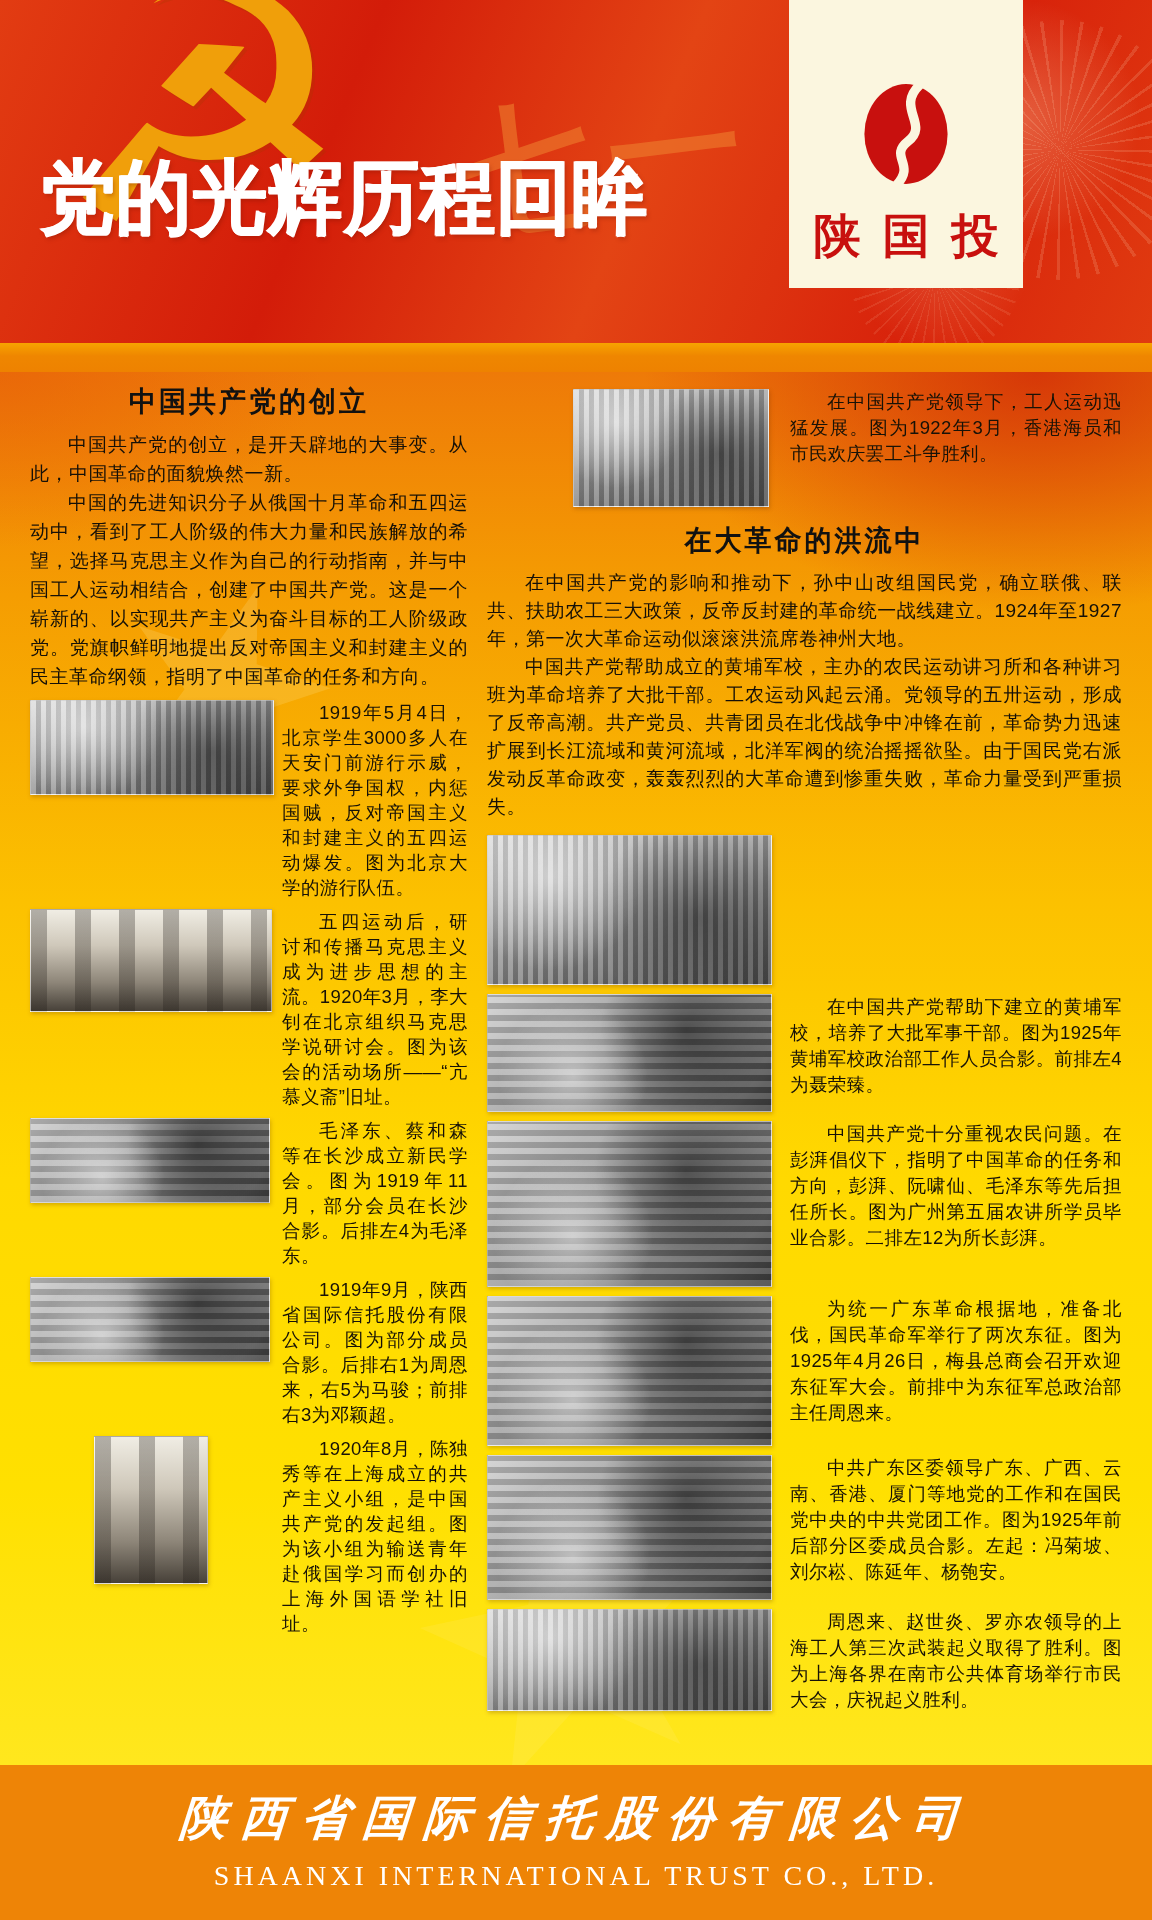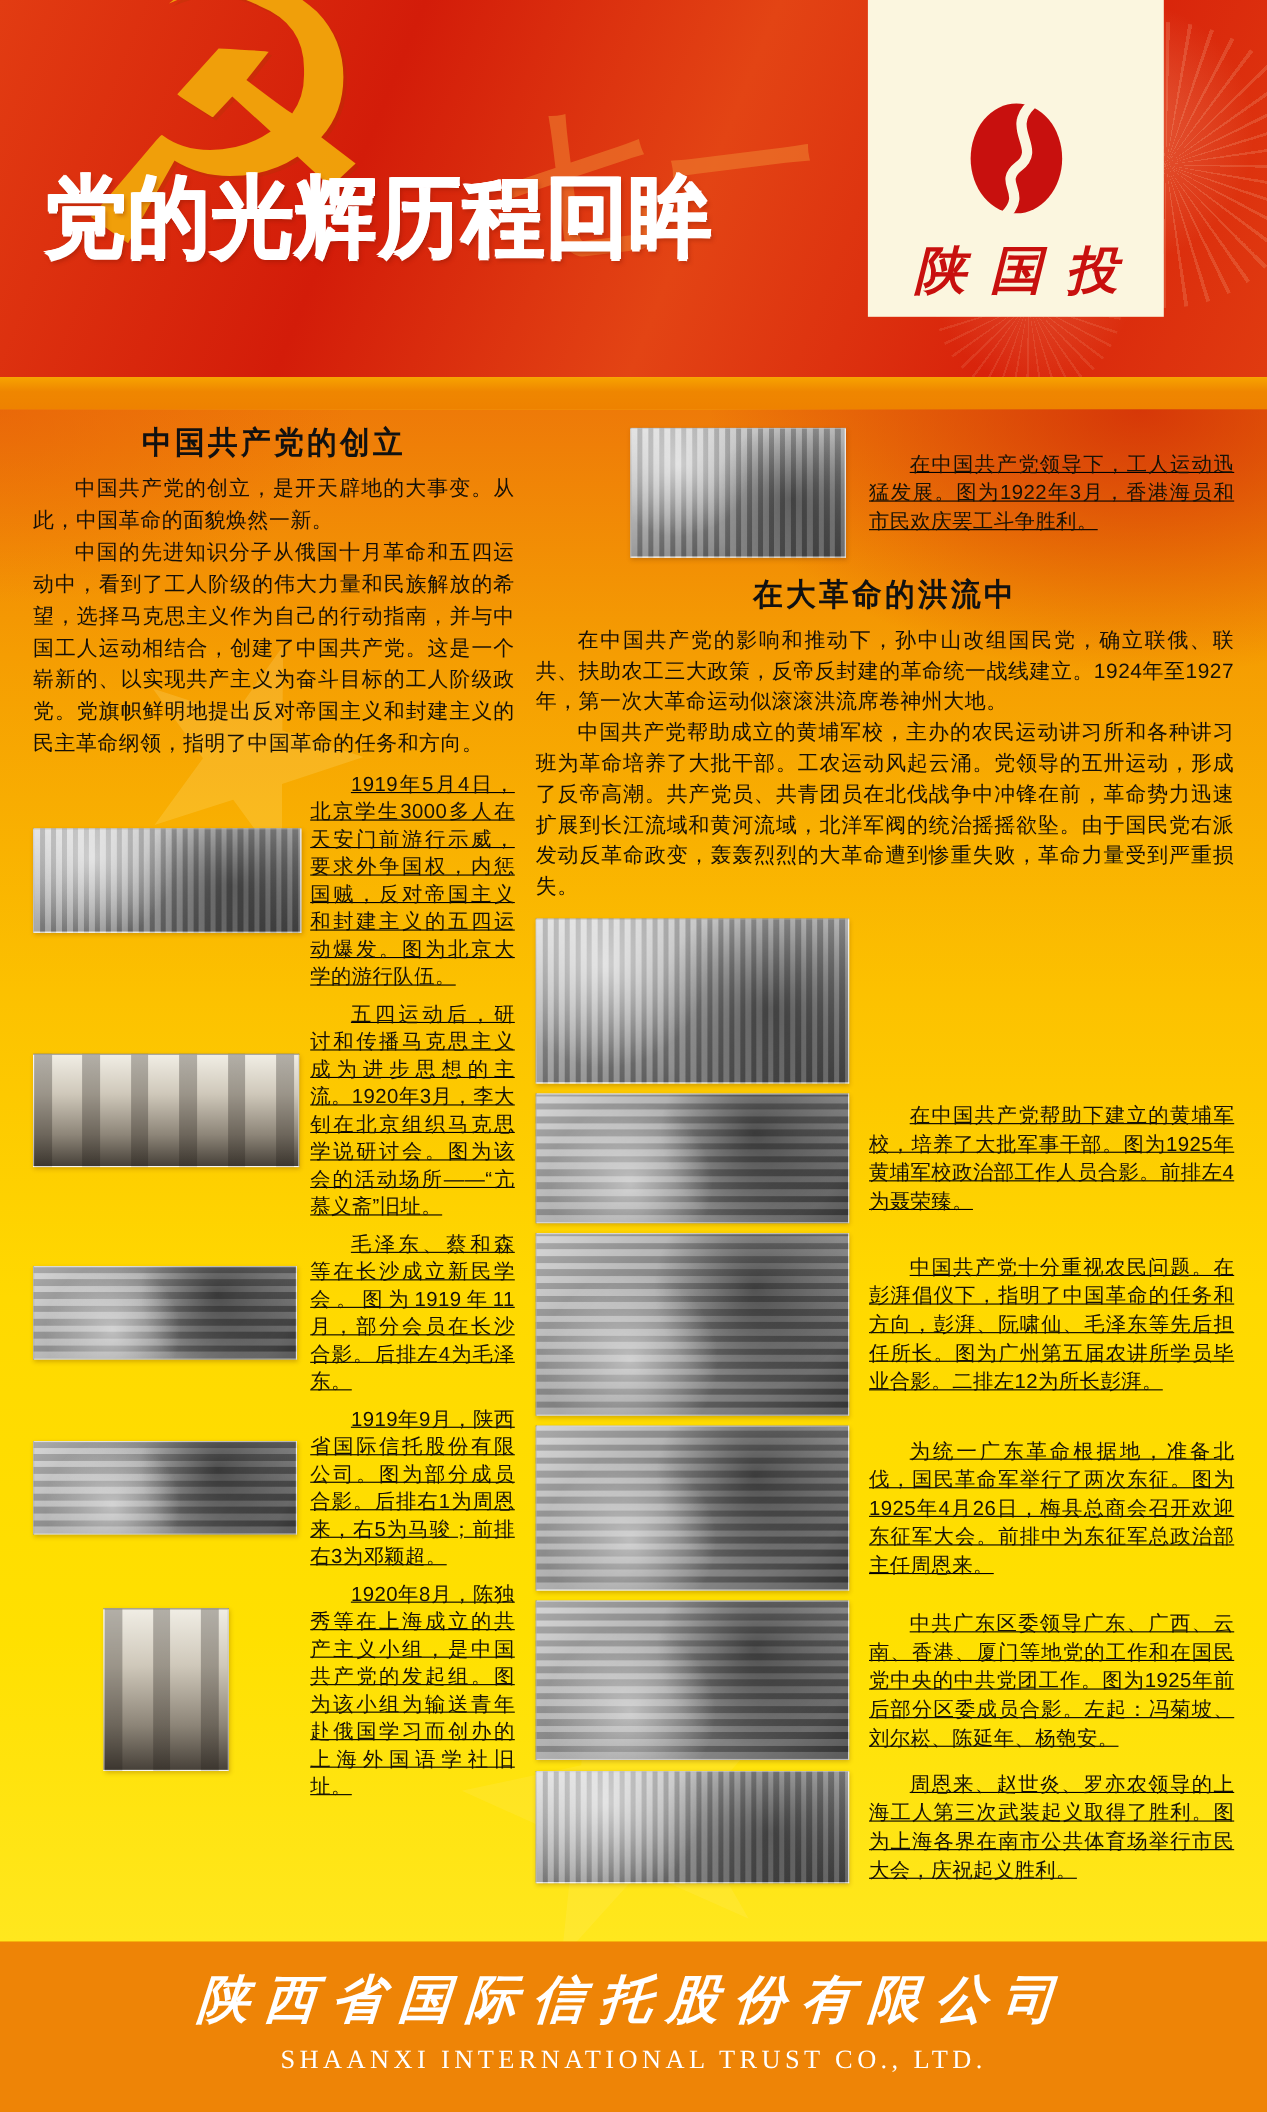--- a/index.html
+++ b/index.html
@@ -33,23 +33,23 @@
     color:rgba(238,125,45,.62); transform:rotate(-7deg); letter-spacing:18px;
     font-family:"DejaVu Serif", serif;
   }
   .title {
     position:absolute; left:40px; top:148px; width:700px;
     font-size:75px; font-weight:900; color:#ffffff; letter-spacing:1px;
     text-shadow:1px 0 0 #fff, -1px 0 0 #fff, 0 1px 0 #fff, 2px 3px 4px rgba(120,20,0,.35);
     transform:scaleY(1.08);
   }
   .logo-box {
-    position:absolute; left:789px; top:0; width:269px; height:288px;
+    position:absolute; left:789px; top:0; width:234px; height:288px;
     background:#fbf6df; display:flex; flex-direction:column; align-items:center;
-    justify-content:flex-end; padding-bottom:10px;font-style:italic;
+    justify-content:flex-end; padding-bottom:20px;
   }
   .logo-mark { width:104px; height:118px; margin-bottom:12px; }
   .logo-text {
     font-size:47px; color:#c8100e; letter-spacing:22px; margin-right:-22px;
     font-family:"DejaVu Serif", serif; font-weight:bold;
   }
   
   .strip {
     position:absolute; left:0; top:343px; width:1152px; height:29px;
     background:linear-gradient(#f7a300 0%, #ef8600 45%, #ee8200 100%);
@@ -72,21 +72,21 @@
   .col-right { position:absolute; left:487px; top:8px;  width:635px; }
   h2.sec {
     font-size:27px; font-weight:bold; color:#111; text-align:center;
     letter-spacing:3px; margin-bottom:10px; transform:scaleY(1.05);
   }
   p.body {
     font-size:19px; line-height:29px; color:#151008; text-align:justify;
     text-indent:2em; letter-spacing:.5px;
   }
   .col-right p.body { line-height:28px; }
-  .media { display:flex; align-items:center; margin-top:9px;text-decoration:underline; }
+  .media { display:flex; align-items:flex-start; margin-top:9px; }
   .ph-col { flex:none; width:252px; display:flex; }
   .col-right .ph-col { width:303px; }
   .cap {
     flex:1; font-size:18.5px; line-height:25px; color:#171207;
     text-align:justify; text-indent:2em; letter-spacing:.4px;
   }
   .col-right .cap { line-height:26px; }
   
   .photo { flex:none; border:1px solid rgba(255,255,255,.55); box-shadow:1px 2px 4px rgba(90,40,0,.25); }
   .crowd {
@@ -128,21 +128,21 @@
   .footer {
     position:absolute; left:0; top:1765px; width:1152px; height:155px;
     background:linear-gradient(#f executives 0,#ee8406); background:#ee8406;
     text-align:center; color:#fff; padding-top:22px;
   }
   .footer .cn {
     font-size:47px; font-weight:bold; font-style:italic; letter-spacing:14px;
     font-family:"DejaVu Serif", serif; transform:skewX(-4deg);
   }
   .footer .en {
-    margin-top:10px; font-size:24px; letter-spacing:4px;
+    margin-top:10px; font-size:28px; letter-spacing:4px;
     font-family:"Liberation Serif", serif;
   }
 </style>
 </head>
 <body>
 
 <div class="poster">
 
   <header class="header">
     <div class="fw fw1"></div>

